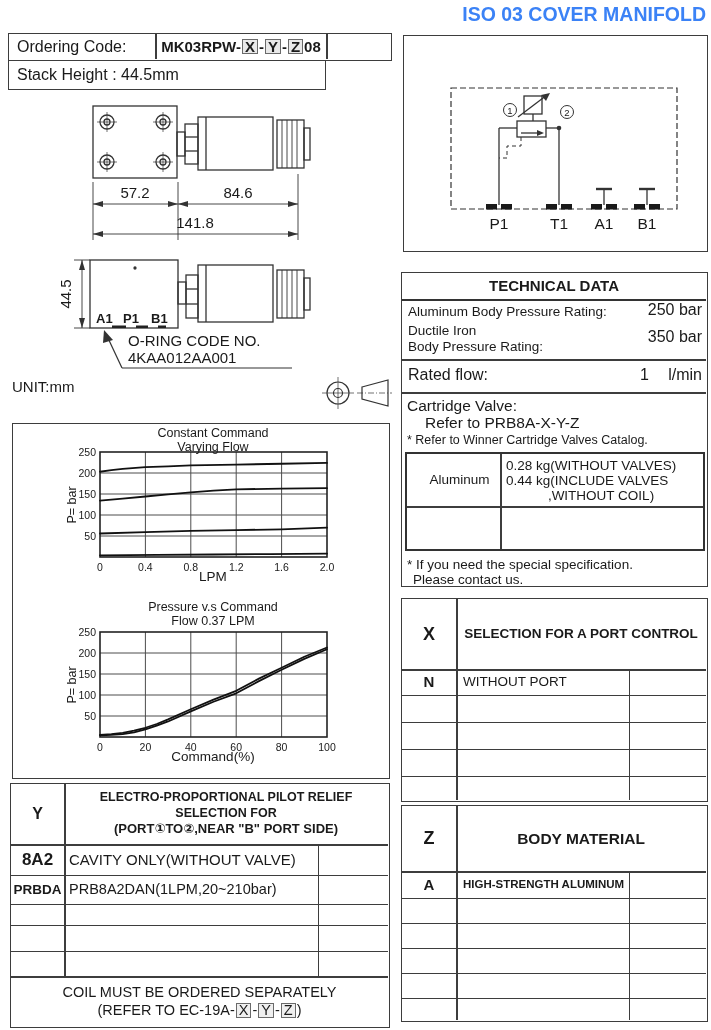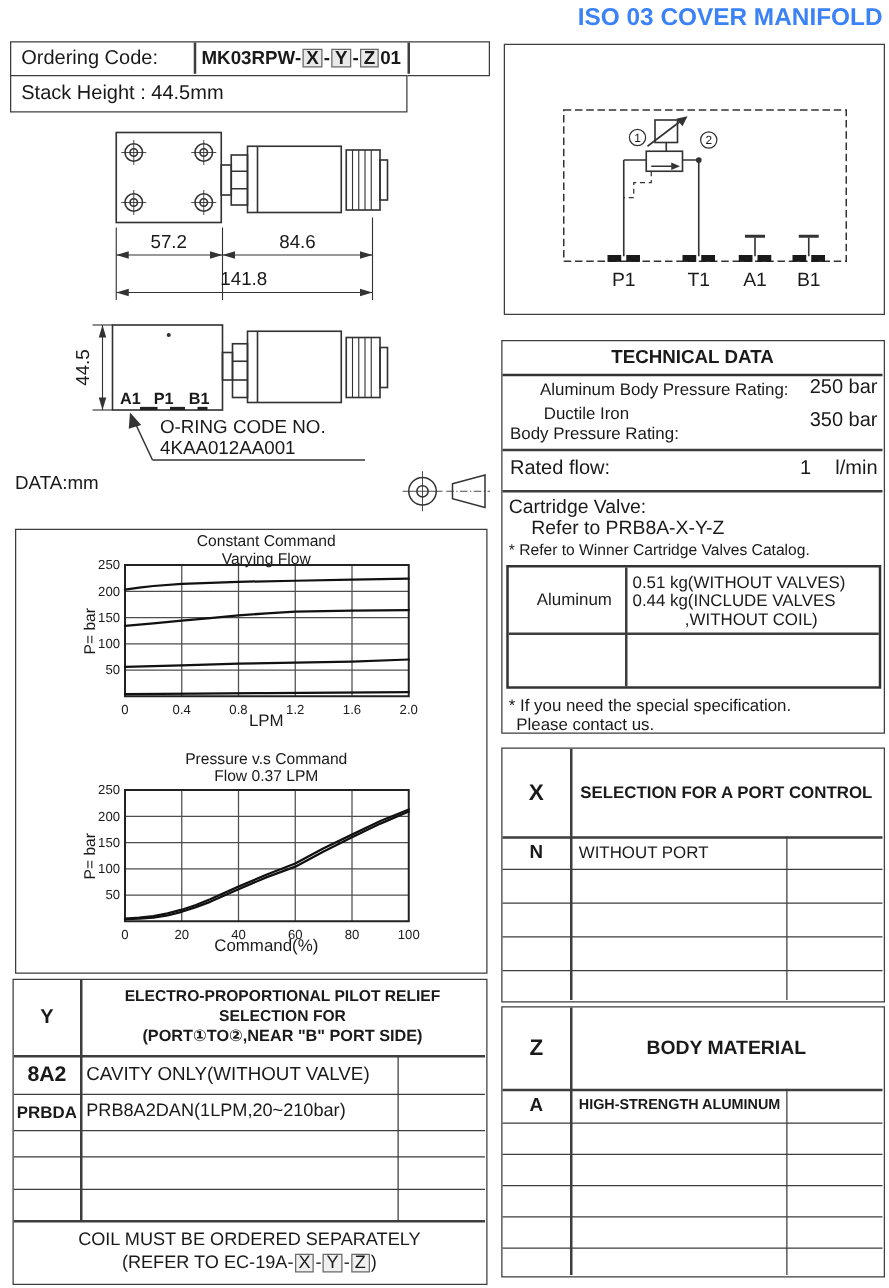--- a/index.html
+++ b/index.html
@@ -22,21 +22,21 @@
 <body>
 
 <div class="page">
 
   <div class="abs b" style="left:330px;top:3px;width:376px;font-size:19.5px;color:#3b82f6;text-align:right;letter-spacing:0;">ISO 03 COVER MANIFOLD</div>
 
   <div class="box" style="left:8px;top:33px;width:384px;height:28px;">
     <div class="vl" style="left:146px;top:0;height:25px;width:1.5px;"></div>
     <div class="vl" style="left:317px;top:0;height:25px;width:1.5px;"></div>
     <div class="abs" style="left:8px;top:0;line-height:25px;font-size:16px;">Ordering Code:</div>
-    <div class="abs ctr b" style="left:147px;top:0;width:170px;line-height:25px;font-size:15px;"><span>MK03RPW-</span><span class="kbox">X</span><span>-</span><span class="kbox">Y</span><span>-</span><span class="kbox">Z</span><span>01</span></div>
+    <div class="abs ctr b" style="left:147px;top:0;width:170px;line-height:25px;font-size:15px;"><span>MK03RPW-</span><span class="kbox">X</span><span>-</span><span class="kbox">Y</span><span>-</span><span class="kbox">Z</span><span>08</span></div>
   </div>
   <div class="box" style="left:8px;top:59.5px;width:318px;height:30px;">
     <div class="abs" style="left:8px;top:0;line-height:27px;font-size:16px;">Stack Height : 44.5mm</div>
   </div>
 
   <svg class="abs" style="left:8px;top:92px;" width="384" height="322" viewBox="0 0 384 322">
     <g stroke="#333" stroke-width="1.3" fill="none">
 
       <rect x="85" y="14" width="84" height="72"></rect>
 
@@ -137,21 +137,21 @@
 
     <g stroke="#333" stroke-width="1.2" fill="none">
       <circle cx="330" cy="301" r="11"></circle>
         <circle cx="330" cy="301" r="4.5"></circle>
       <line x1="314" y1="301" x2="346" y2="301" stroke-width="0.7"></line>
       <line x1="330" y1="285" x2="330" y2="317" stroke-width="0.7"></line>
       <polygon points="354,295 380,288 380,314 354,307"></polygon>
       <line x1="349" y1="301" x2="385" y2="301" stroke-width="0.7" stroke-dasharray="6,2,1,2"></line>
     </g>
   </svg>
-  <div class="abs" style="left:12px;top:378px;font-size:15px;">DATA:mm</div>
+  <div class="abs" style="left:12px;top:378px;font-size:15px;">UNIT:mm</div>
 
   <div class="box" style="left:12px;top:423px;width:378px;height:356px;"></div>
 
   <div class="abs ctr" style="left:60px;top:427px;width:306px;font-size:12.5px;line-height:13.5px;">
     <div>Constant Command</div>
     <div>Varying Flow</div>
   </div>
   <svg class="abs" style="left:14px;top:448px;" width="372" height="136" viewBox="0 0 372 136">
       <text x="86" y="123" text-anchor="middle" font-size="10.5">0</text>
       <line x1="131.4" y1="4" x2="131.4" y2="109" stroke="#4d4d4d" stroke-width="1"></line>
@@ -281,39 +281,39 @@
       </g>
       <text x="95" y="193" text-anchor="middle" font-size="15.5">P1</text>
       <text x="155" y="193" text-anchor="middle" font-size="15.5">T1</text>
       <text x="200" y="193" text-anchor="middle" font-size="15.5">A1</text>
       <text x="243" y="193" text-anchor="middle" font-size="15.5">B1</text>
     </svg>
   </div>
 
   <div class="box" style="left:401px;top:272px;width:307px;height:315px;">
     <div class="abs ctr b" style="left:0;top:0;width:304px;line-height:26px;font-size:15px;border-bottom:2px solid #333;">TECHNICAL DATA</div>
-    <div class="abs" style="left:6px;top:31px;font-size:13.5px;margin-left:24px;">Aluminum Body Pressure Rating:</div>
+    <div class="abs" style="left:6px;top:31px;font-size:13.5px;">Aluminum Body Pressure Rating:</div>
     <div class="abs" style="left:220px;top:28px;width:80px;text-align:right;font-size:16px;">250 bar</div>
-    <div class="abs" style="left:6px;top:50px;font-size:13.5px;margin-left:27px;">Ductile Iron</div>
+    <div class="abs" style="left:6px;top:50px;font-size:13.5px;">Ductile Iron</div>
     <div class="abs" style="left:6px;top:66px;font-size:13.5px;">Body Pressure Rating:</div>
     <div class="abs" style="left:220px;top:55px;width:80px;text-align:right;font-size:16px;">350 bar</div>
     <div class="hl" style="left:0;top:86px;width:304px;height:2px;"></div>
     <div class="abs" style="left:6px;top:93px;font-size:16px;">Rated flow:</div>
     <div class="abs" style="left:238px;top:93px;font-size:16px;">1</div>
     <div class="abs" style="left:255px;top:93px;width:45px;text-align:right;font-size:16px;">l/min</div>
     <div class="hl" style="left:0;top:119px;width:304px;height:1.5px;"></div>
     <div class="abs" style="left:5px;top:124px;font-size:15.5px;">Cartridge Valve:</div>
     <div class="abs" style="left:23px;top:141px;font-size:15.5px;">Refer to PRB8A-X-Y-Z</div>
     <div class="abs" style="left:5px;top:160px;font-size:12.5px;">* Refer to Winner Cartridge Valves Catalog.</div>
     <div class="abs" style="left:3px;top:179px;width:300px;height:99px;border:2px solid #333;box-sizing:border-box;">
       <div class="vl" style="left:93px;top:0;height:95px;width:1.5px;"></div>
       <div class="hl" style="left:0;top:52px;width:296px;height:1.5px;"></div>
       <div class="abs ctr" style="left:0;top:0;width:105px;line-height:52px;font-size:13.5px;">Aluminum</div>
       <div class="abs" style="left:99px;top:4px;width:194px;font-size:13.5px;line-height:15px;">
-        <div>0.51  kg(WITHOUT VALVES)</div>
+        <div>0.28  kg(WITHOUT VALVES)</div>
         <div>0.44  kg(INCLUDE VALVES</div>
         <div style="text-align:center;padding-right:4px;">,WITHOUT COIL)</div>
       </div>
     </div>
     <div class="abs" style="left:5px;top:284px;font-size:13.5px;">* If you need the special specification.</div>
     <div class="abs" style="left:11px;top:299px;font-size:13.5px;">Please contact us.</div>
   </div>
 
   <div class="box" style="left:401px;top:598px;width:307px;height:204px;">
     <div class="vl" style="left:54px;top:0;height:201px;width:1.5px;"></div>

